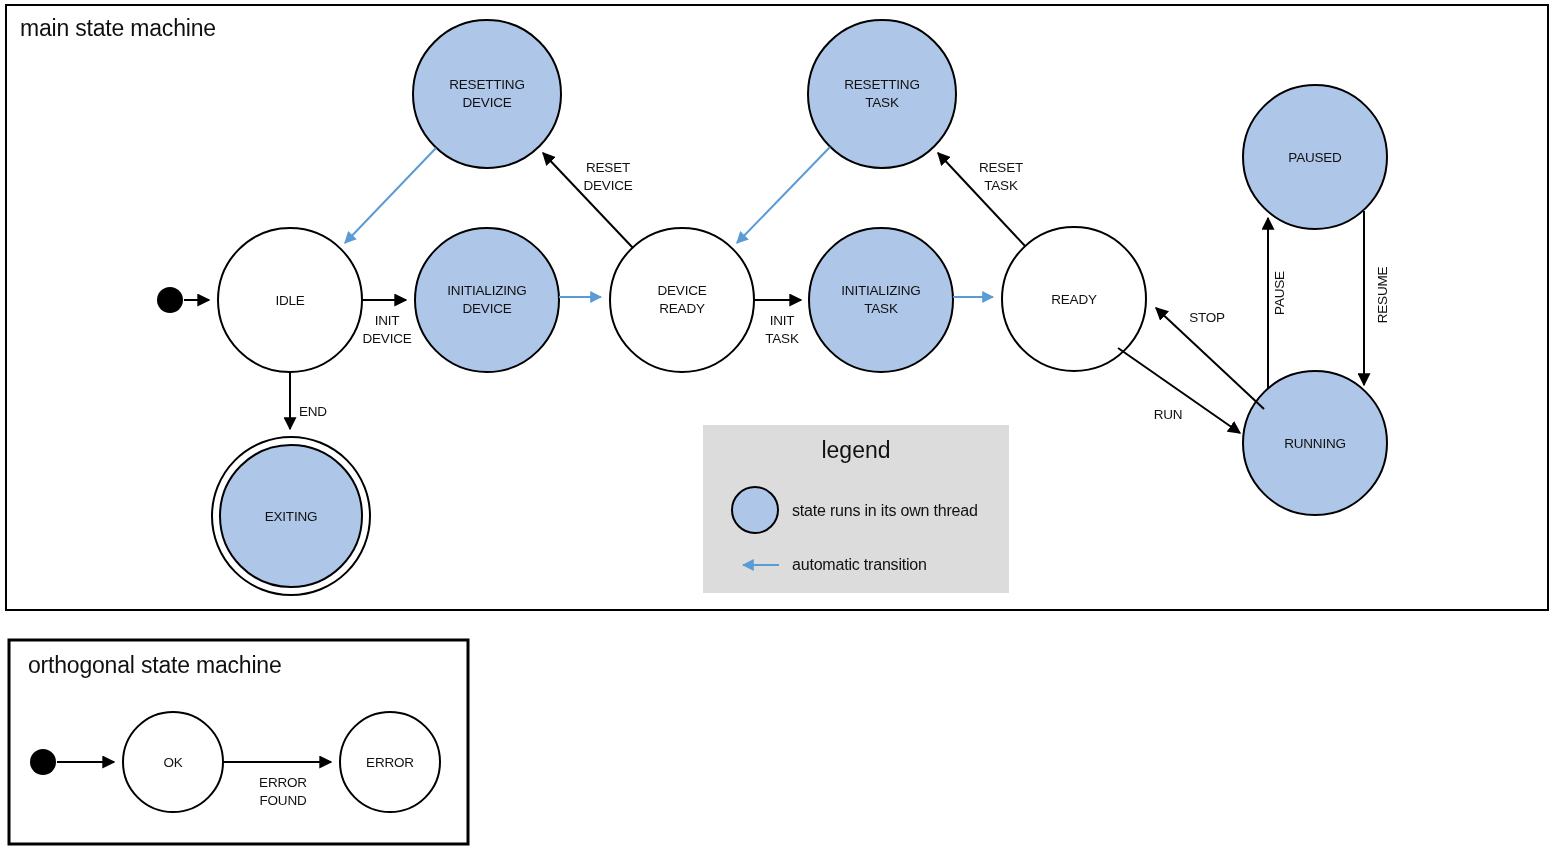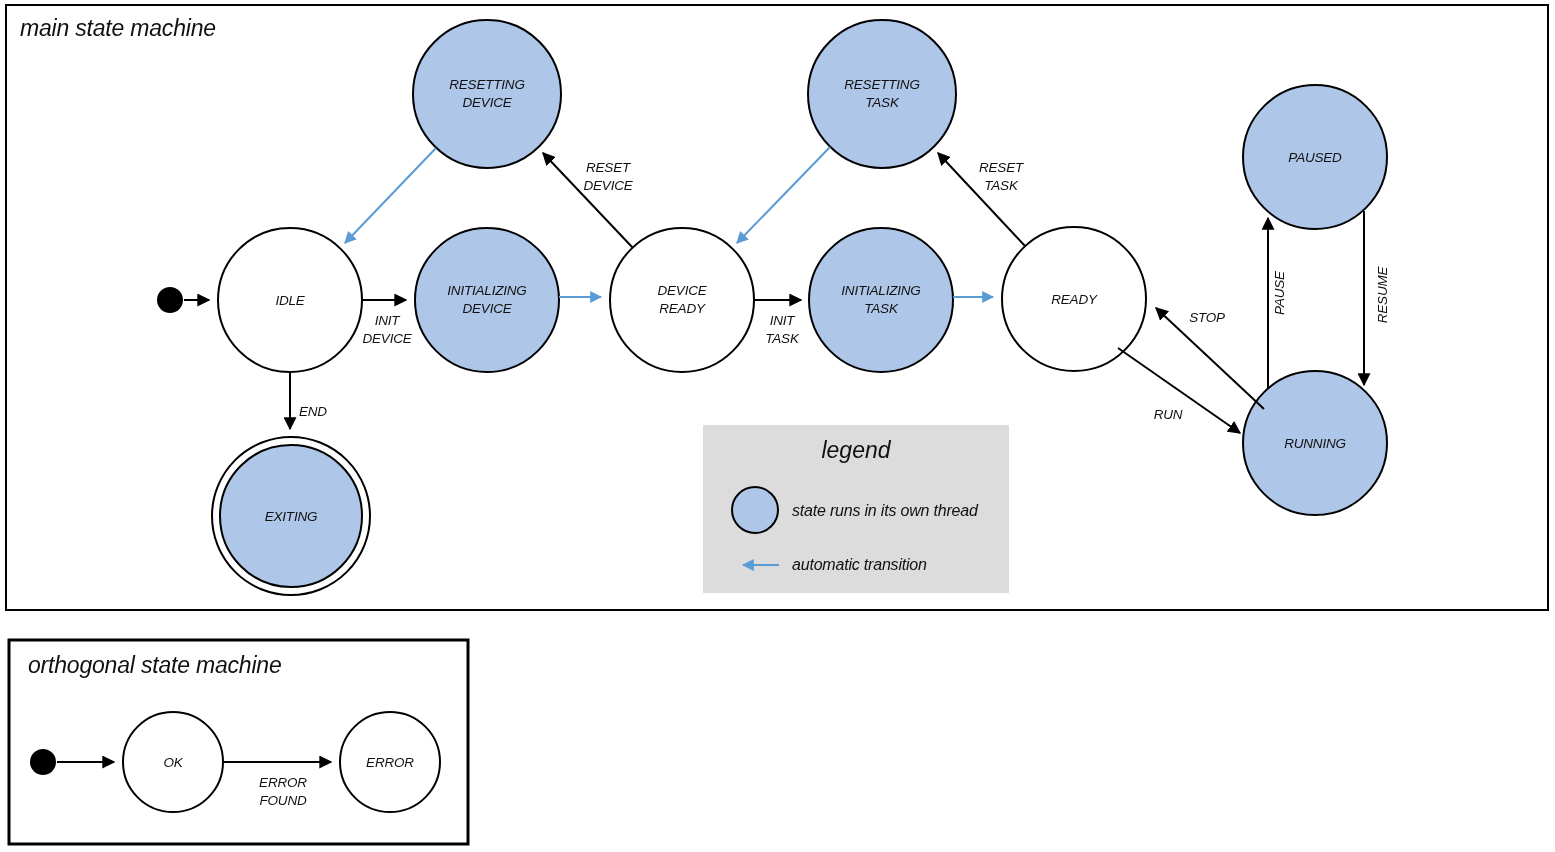--- a/index.html
+++ b/index.html
@@ -1,16 +1,16 @@
 <!DOCTYPE html>
 <html><head>
 <meta charset="utf-8">
 <style>
   html, body { margin: 0; padding: 0; background: #ffffff; }
-  .page { width: 1555px; height: 852px; position: relative; font-style: italic; }
+  .page { width: 1555px; height: 852px; position: relative; }
   svg { display: block; }
   text {
     font-family: "Liberation Sans", sans-serif;
     fill: #111111;
   }
   .box-title { font-size: 23px; letter-spacing: -0.2px; }
   .state-label {
     font-size: 13.5px;
     font-weight: 500;
     text-anchor: middle;

